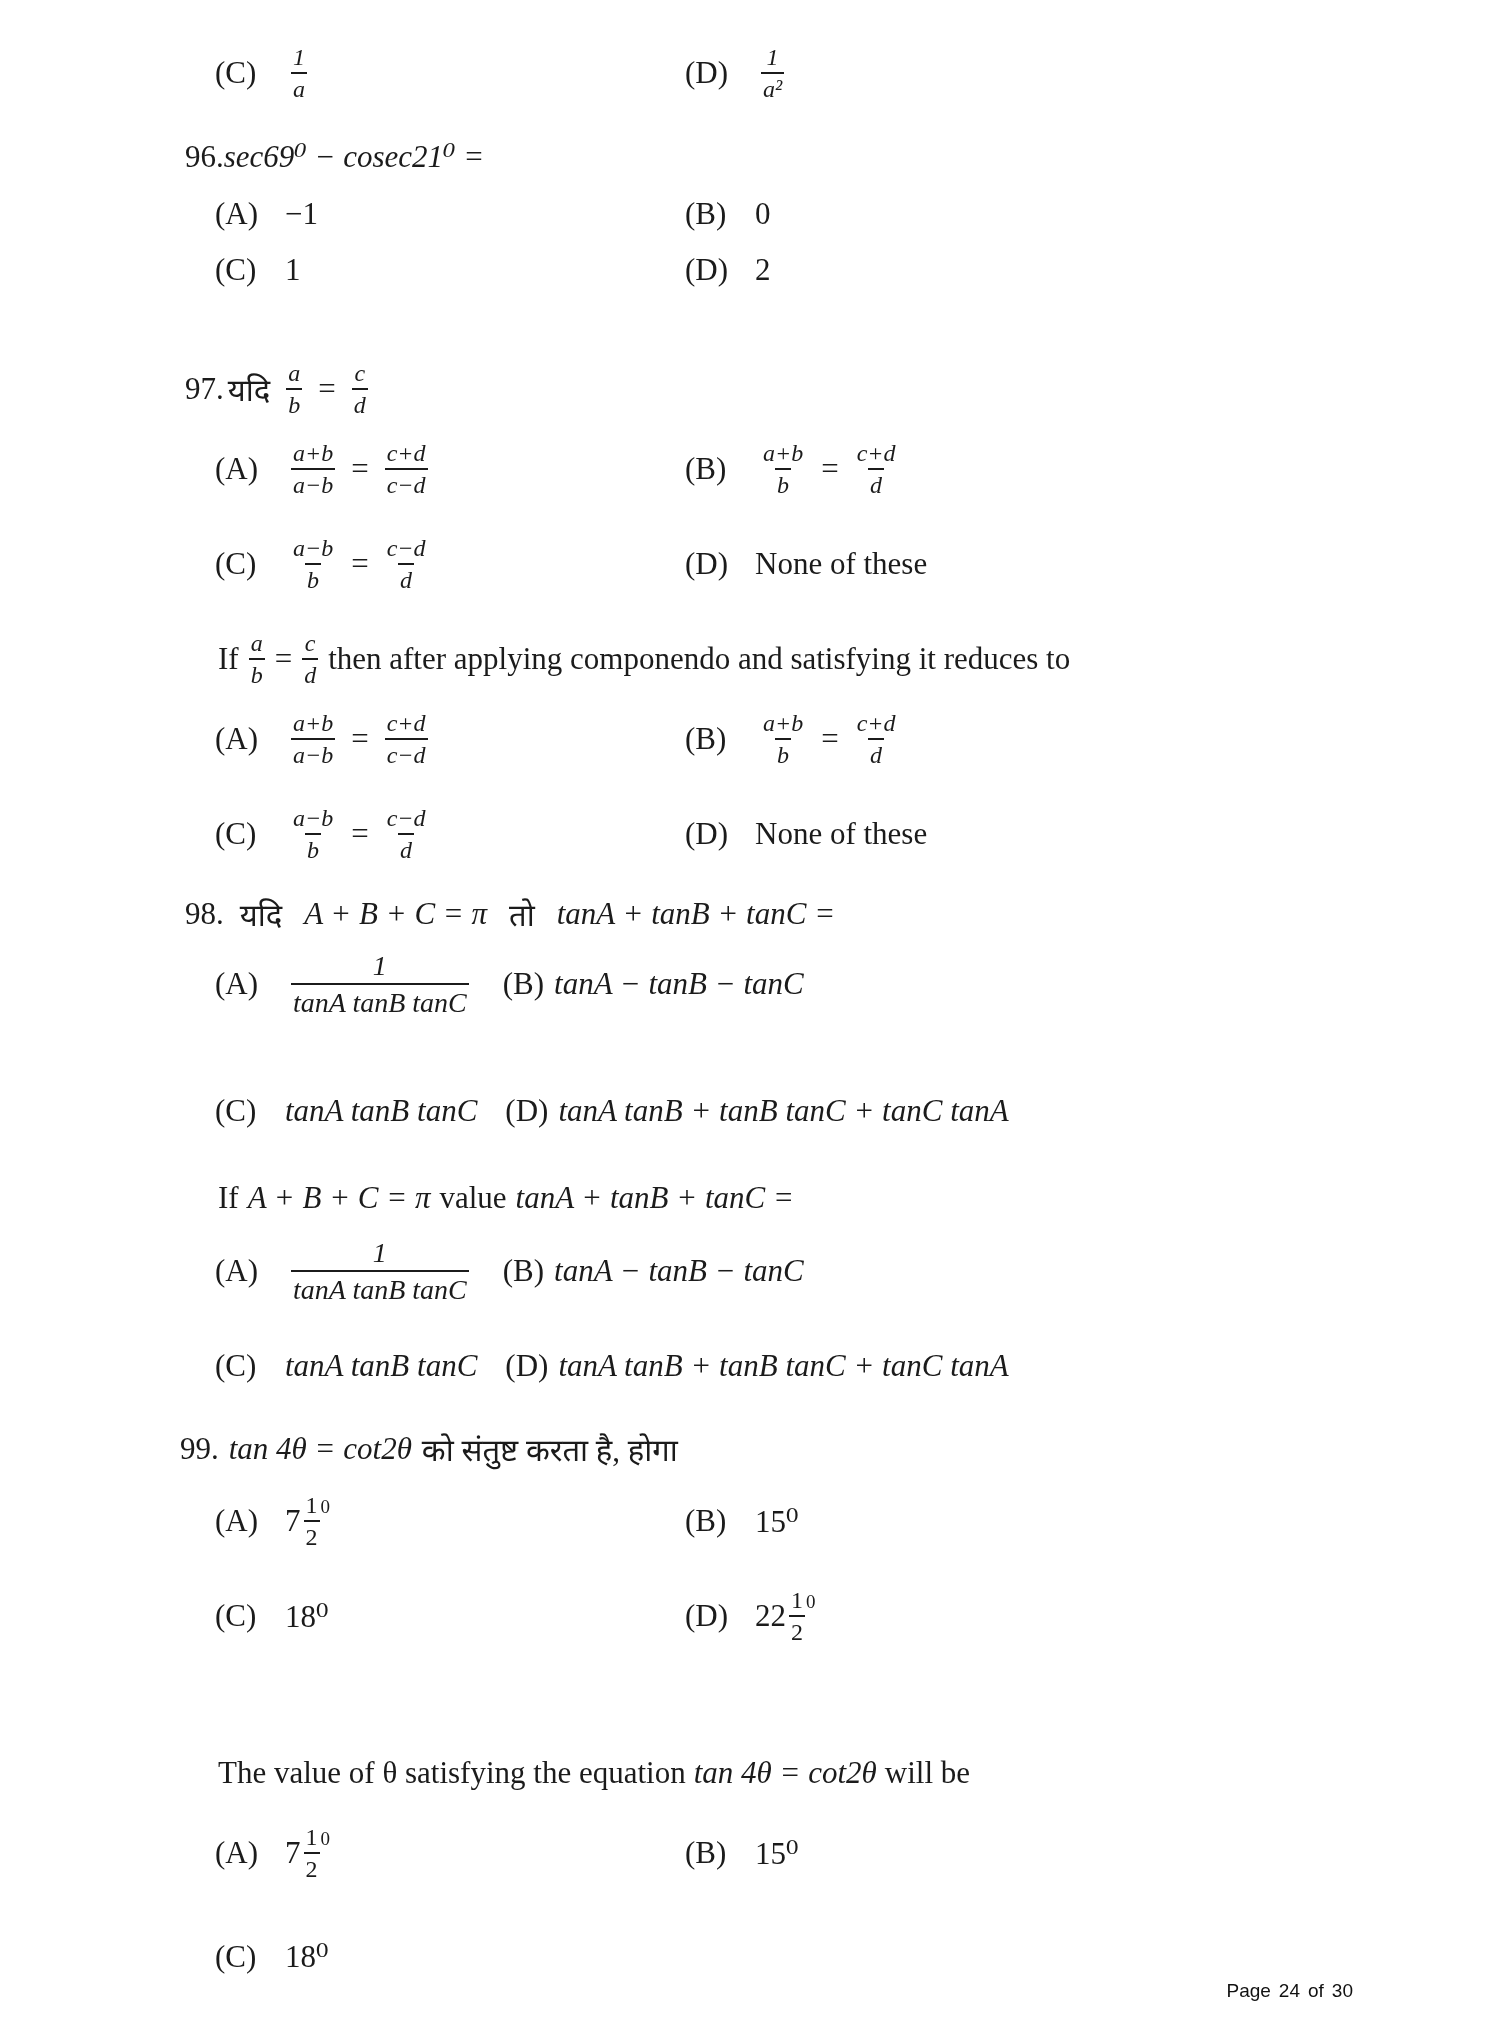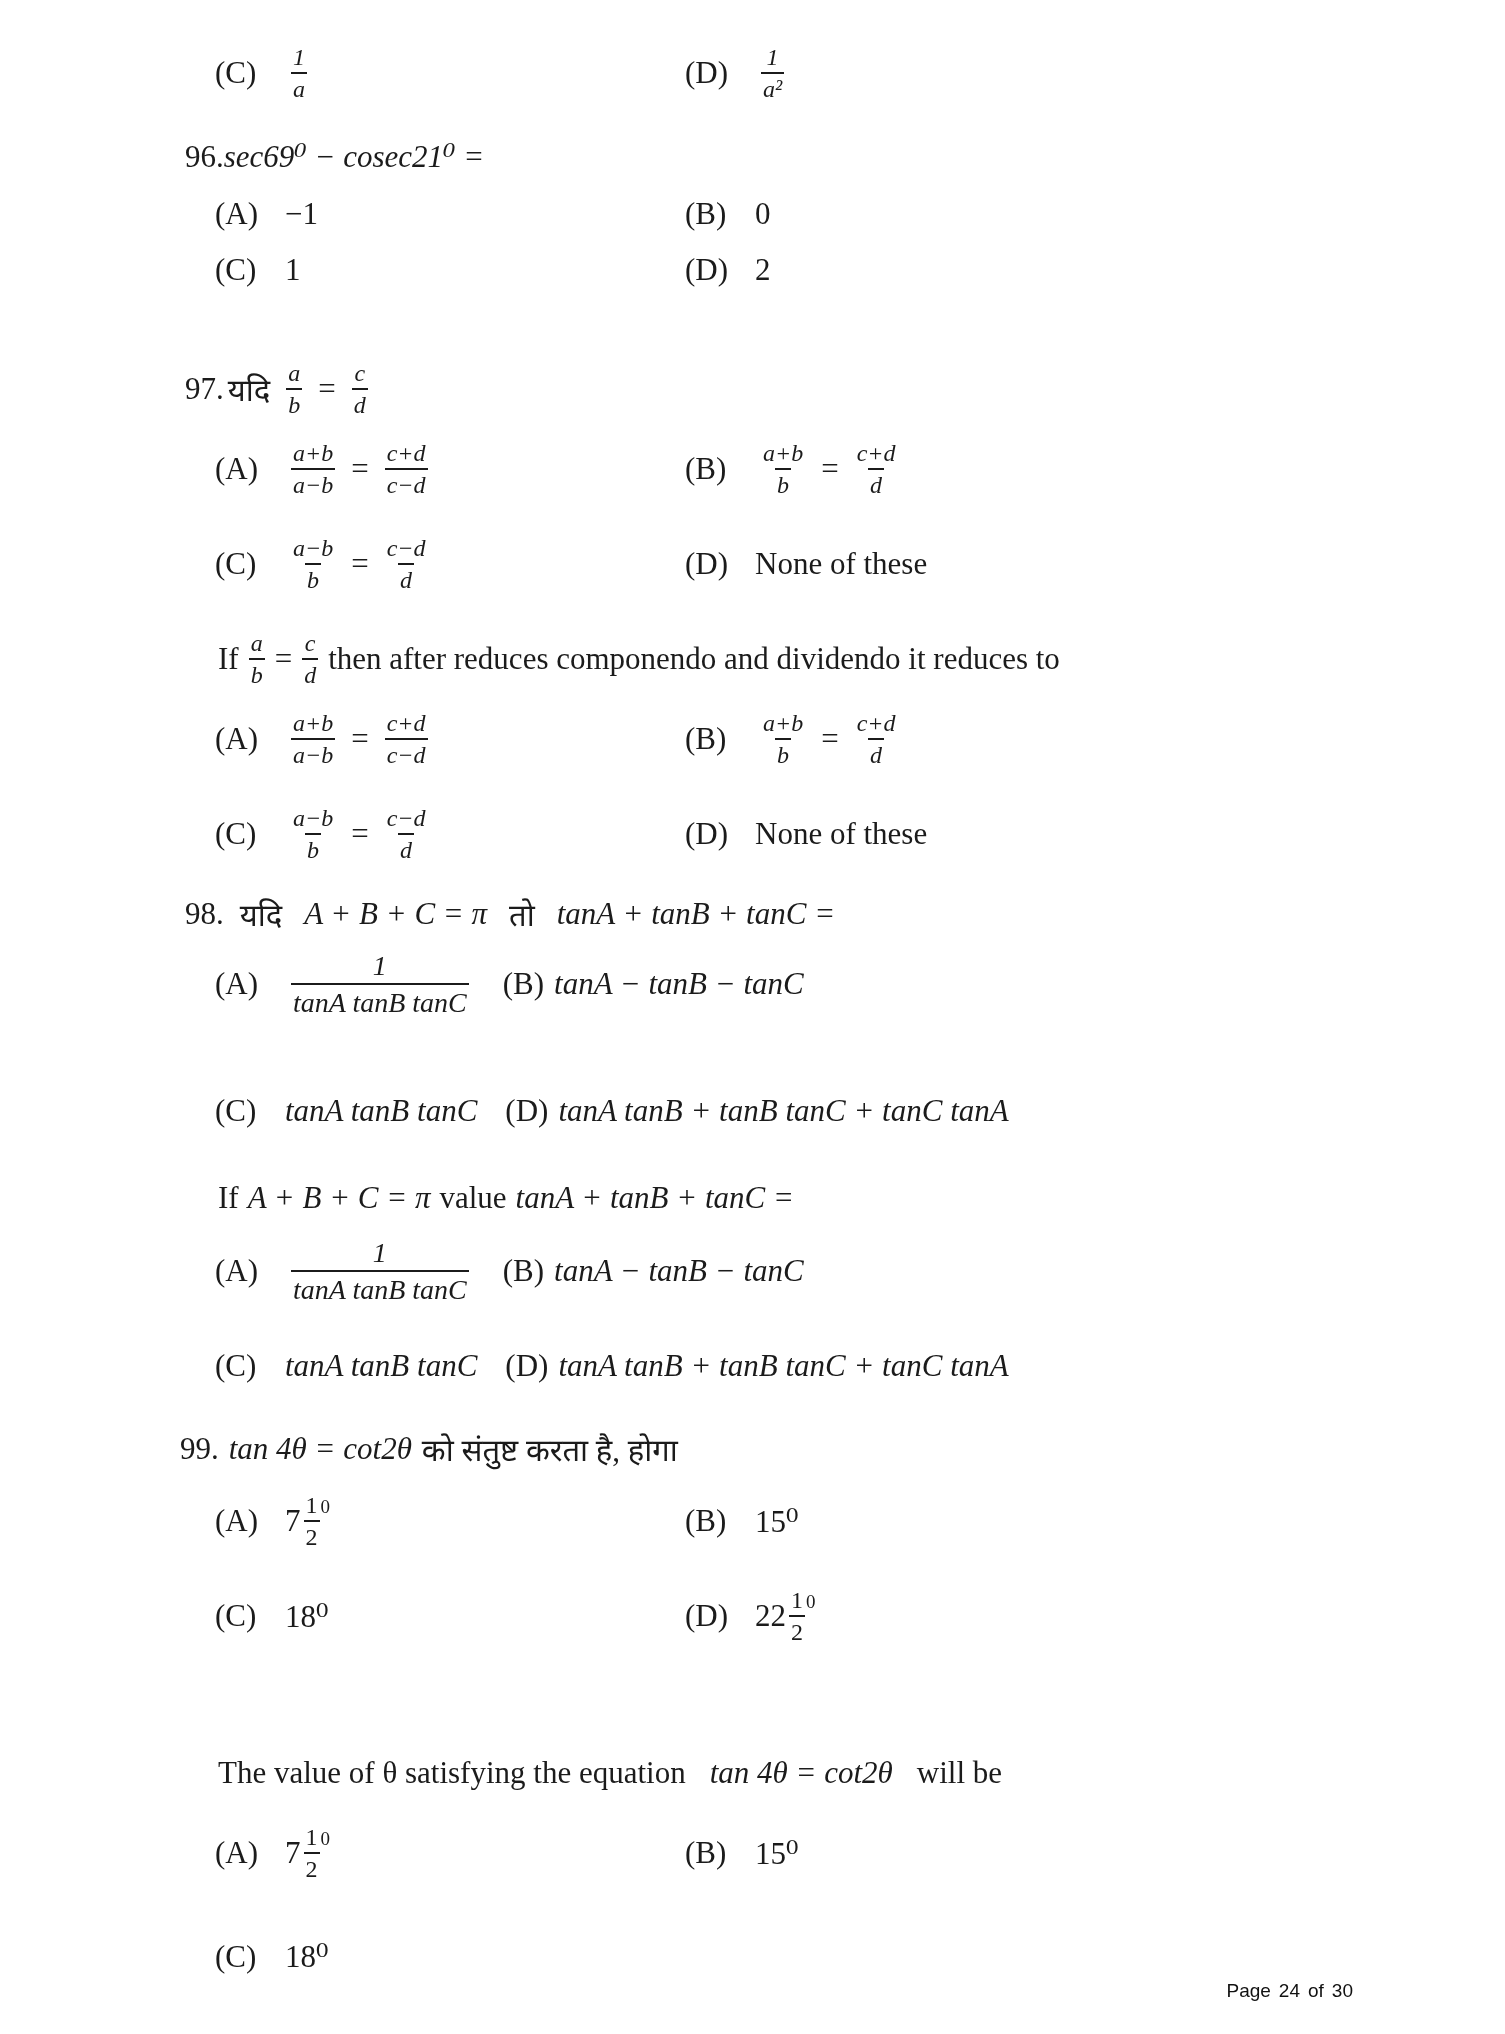--- a/index.html
+++ b/index.html
@@ -139,21 +139,21 @@
   <span>If</span>
   <span class="frac m">
     <span class="fn">a</span>
     <span class="fd">b</span>
   </span>
   <span>=</span>
   <span class="frac m">
     <span class="fn">c</span>
     <span class="fd">d</span>
   </span>
-  <span>then after reduces componendo and dividendo it reduces to</span>
+  <span>then after applying componendo and satisfying it reduces to</span>
 </div>
 
 <div class="line" style="left:215px; top:708px;">
   <span class="grp" style="width:470px;">
     <span class="lbl">(A)</span>
     <span class="frac m">
       <span class="fn">a+b</span>
       <span class="fd">a−b</span>
     </span>
     <span class="eq">=</span>
@@ -290,21 +290,21 @@
     <span class="lbl">(D)</span>
     <span>22</span>
     <span class="frac" style="margin:0 0 0 3px;">
       <span class="fn">1</span>
       <span class="fd">2</span>
     </span>
     <span class="dsup">0</span>
   </span>
 </div>
 
-<div class="line" style="left:218px; top:1755px; gap:24px;">
+<div class="line" style="left:218px; top:1755px; gap:8px;">
   <span>The value of θ satisfying the equation</span>
   <span class="m">tan 4θ = cot2θ</span>
   <span>will be</span>
 </div>
 
 <div class="line" style="left:215px; top:1822px;">
   <span class="grp" style="width:470px;">
     <span class="lbl">(A)</span>
     <span>7</span>
     <span class="frac" style="margin:0 0 0 3px;">

